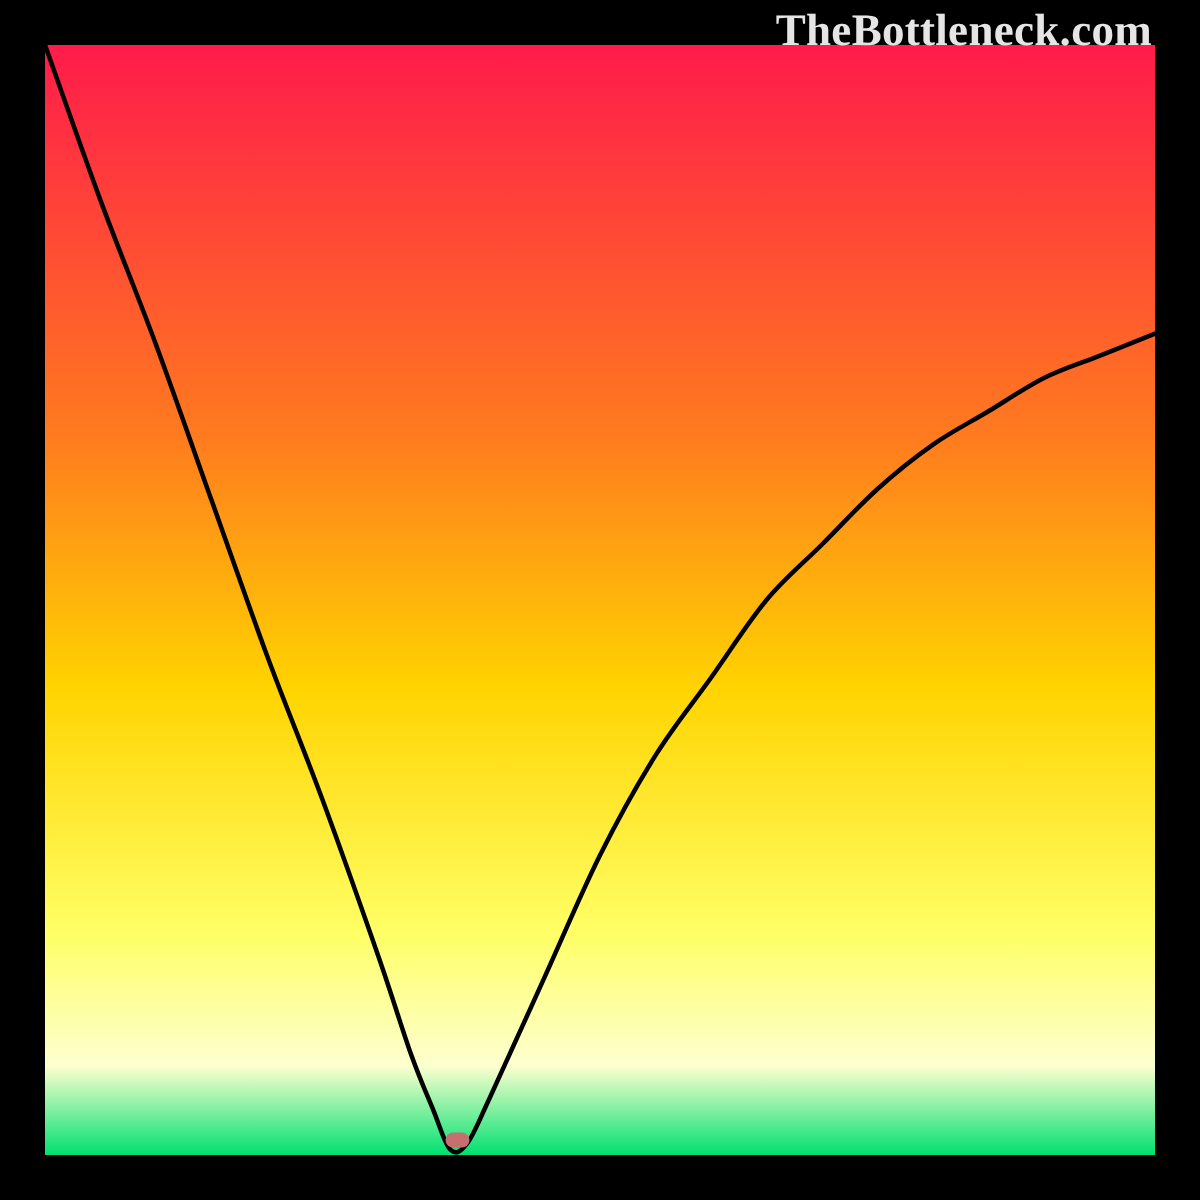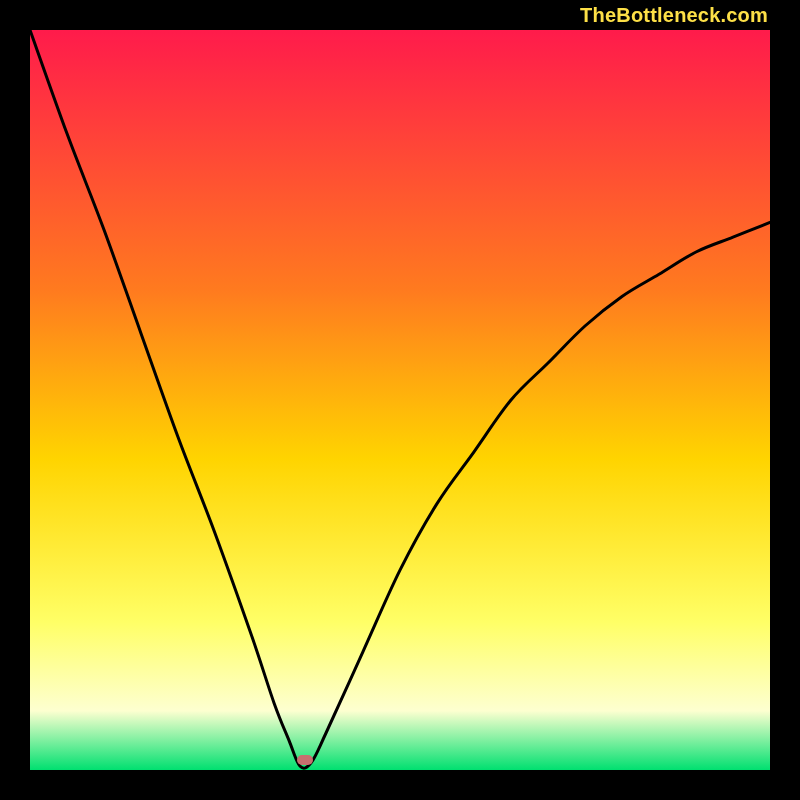--- a/index.html
+++ b/index.html
@@ -22,24 +22,24 @@
     position: absolute;
     left: 0;
     top: 0;
     width: 740px;
     height: 740px;
   }
   .watermark {
     position: absolute;
     top: 4px;
     right: 32px;
-    font-family: Liberation Sans, sans-serif;
-    font-size: 20px;
+    font-family: Liberation Serif, serif;
+    font-size: 30px;
     font-weight: 600;
-    color: #fde047;
+    color: #e5e5e5;
     letter-spacing: 0.2px;
   }
   svg.curve {
     position: absolute;
     left: 30px;
     top: 30px;
     width: 740px;
     height: 740px;
     overflow: visible;
   }

